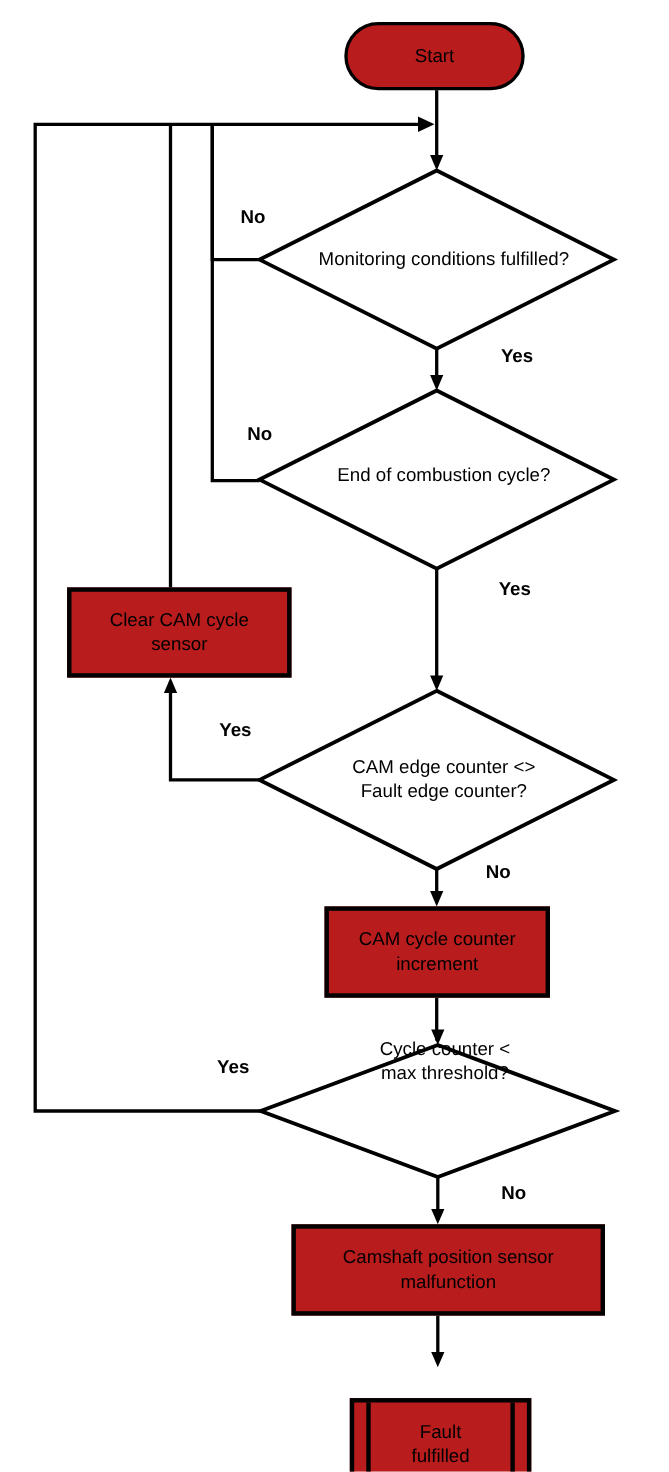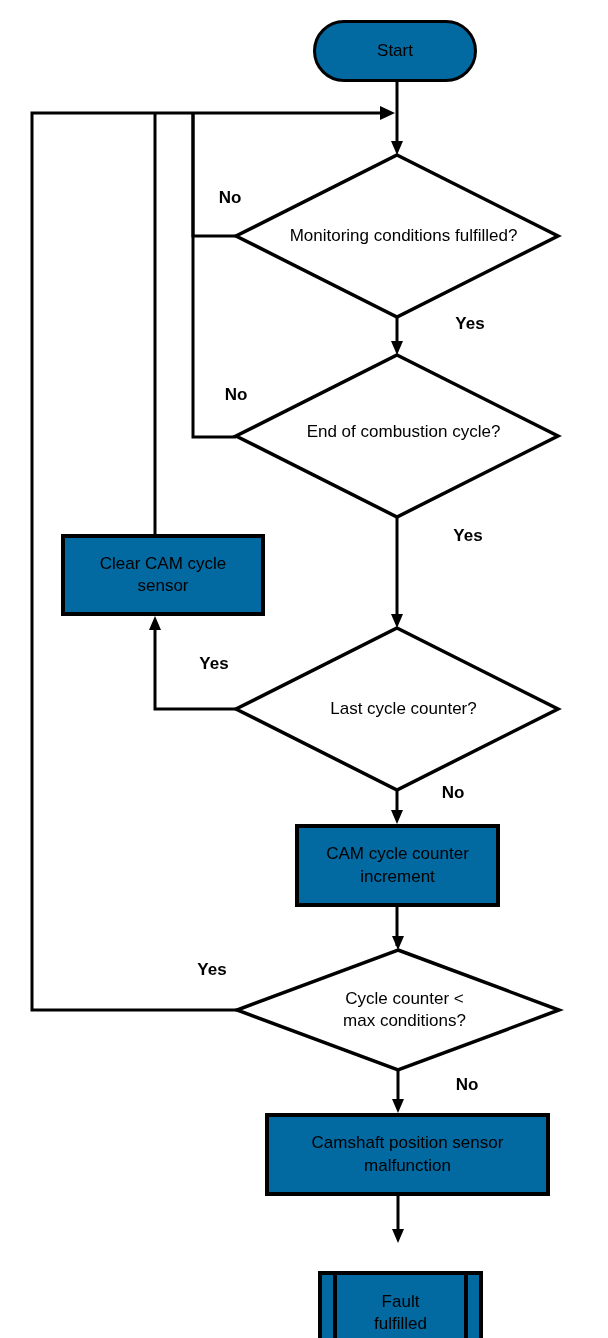--- a/index.html
+++ b/index.html
@@ -15,21 +15,21 @@
   }
   .layer { position: absolute; left: 0; top: 0; }
   .node {
     position: absolute;
     display: flex;
     flex-direction: column;
     align-items: center;
     justify-content: center;
     text-align: left;
     line-height: 1.3;
-    background: #0369a1;
+    background: #b91c1c;
     box-sizing: border-box;
   }
   .rect   { border: 4px solid #000000; }
   .term   { border: 3px solid #000000; border-radius: 31px; }
   .predef { border: 4px solid #000000; }
   .predef .bar {
     position: absolute; top: 0; bottom: 0; width: 4px; background: #000000;
   }
   .predef .bar.left  { left: 11px; }
   .predef .bar.right { right: 11px; }
@@ -95,26 +95,27 @@
 
   <div class="dlabel" style="left:397px; top:236px;">
     <span>Monitoring conditions fulfilled?</span>
   </div>
 
   <div class="dlabel" style="left:397px; top:432px;">
     <span>End of combustion cycle?</span>
   </div>
 
   <div class="dlabel" style="left:397px; top:709px;">
-    <span>Last cycle counter?</span>
+    <span>CAM edge counter &lt;&gt;</span>
+    <span>Fault edge counter?</span>
   </div>
 
-  <div class="dlabel" style="left:398px; top:1010px;">
+  <div class="dlabel" style="left:398px; top:965px;">
     <span>Cycle counter &lt;</span>
-    <span>max conditions?</span>
+    <span>max threshold?</span>
   </div>
 
   <div class="node rect" style="left:61px; top:534px; width:204px; height:82px;">
     <span>Clear CAM cycle</span>
     <span>sensor</span>
   </div>
 
   <div class="node rect" style="left:265px; top:1113px; width:285px; height:83px;">
     <span>Camshaft position sensor</span>
     <span>malfunction</span>

